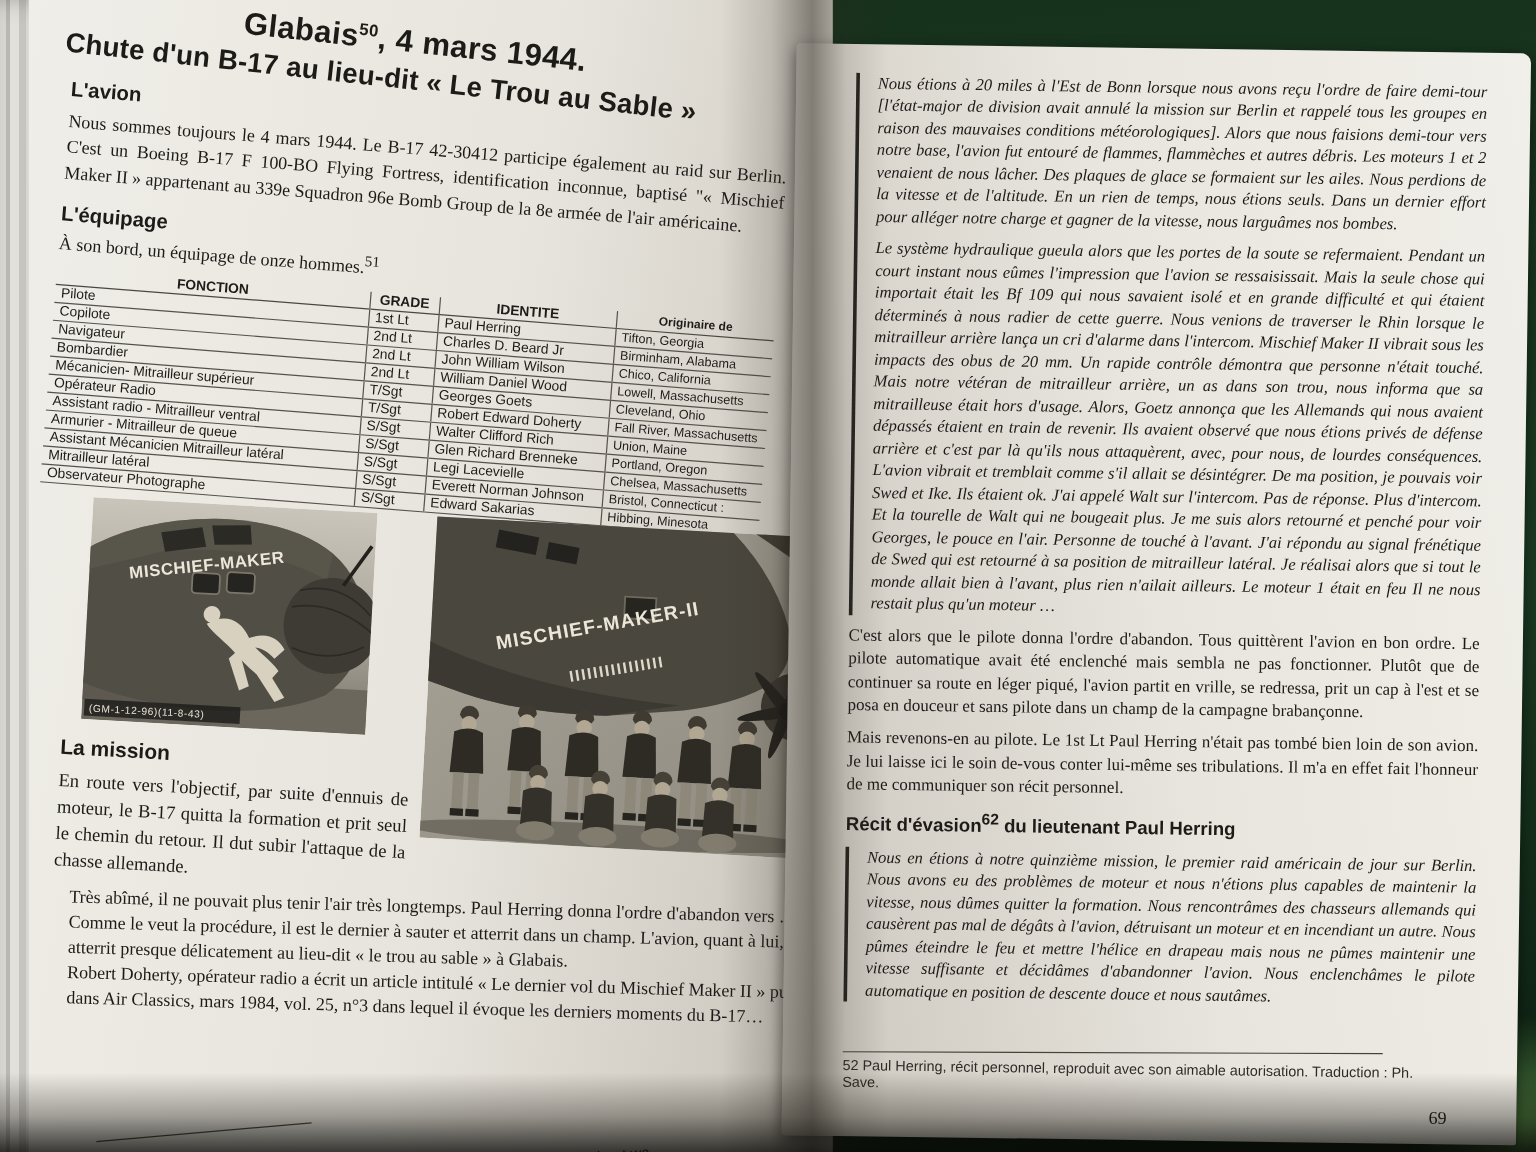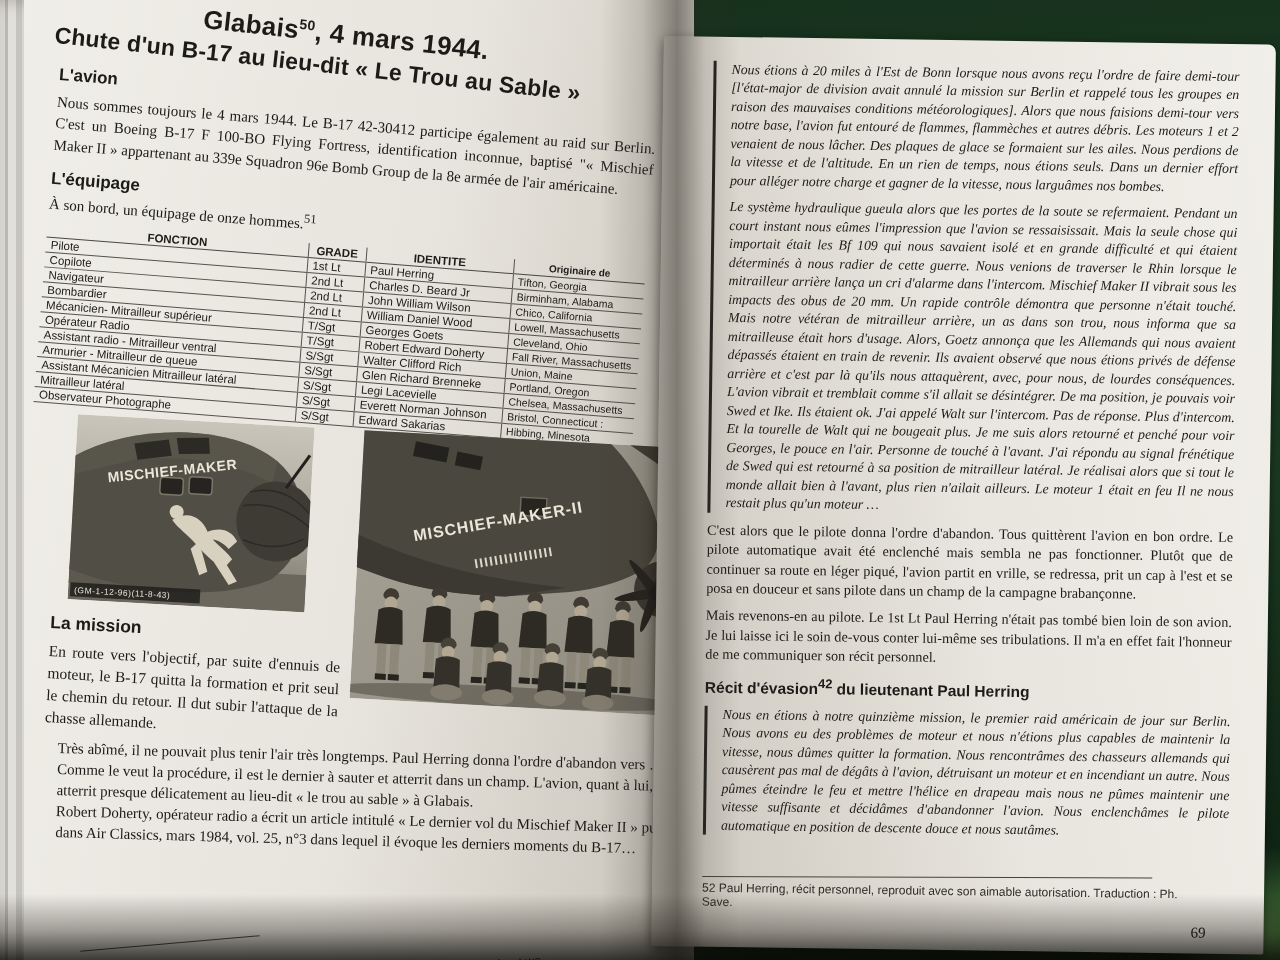--- a/index.html
+++ b/index.html
@@ -311,21 +311,21 @@
           <p>Le système hydraulique gueula alors que les portes de la soute se refermaient. Pendant un court instant nous eûmes l'impression que l'avion se ressaisissait. Mais la seule chose qui importait était les Bf 109 qui nous savaient isolé et en grande difficulté et qui étaient déterminés à nous radier de cette guerre. Nous venions de traverser le Rhin lorsque le mitrailleur arrière lança un cri d'alarme dans l'intercom. Mischief Maker II vibrait sous les impacts des obus de 20 mm. Un rapide contrôle démontra que personne n'était touché. Mais notre vétéran de mitrailleur arrière, un as dans son trou, nous informa que sa mitrailleuse était hors d'usage. Alors, Goetz annonça que les Allemands qui nous avaient dépassés étaient en train de revenir. Ils avaient observé que nous étions privés de défense arrière et c'est par là qu'ils nous attaquèrent, avec, pour nous, de lourdes conséquences. L'avion vibrait et tremblait comme s'il allait se désintégrer. De ma position, je pouvais voir Swed et Ike. Ils étaient ok. J'ai appelé Walt sur l'intercom. Pas de réponse. Plus d'intercom. Et la tourelle de Walt qui ne bougeait plus. Je me suis alors retourné et penché pour voir Georges, le pouce en l'air. Personne de touché à l'avant. J'ai répondu au signal frénétique de Swed qui est retourné à sa position de mitrailleur latéral. Je réalisai alors que si tout le monde allait bien à l'avant, plus rien n'ailait ailleurs. Le moteur 1 était en feu Il ne nous restait plus qu'un moteur …</p>
         </blockquote>
 
       <div>
 
           <p class="rp-p">C'est alors que le pilote donna l'ordre d'abandon. Tous quittèrent l'avion en bon ordre. Le pilote automatique avait été enclenché mais sembla ne pas fonctionner. Plutôt que de continuer sa route en léger piqué, l'avion partit en vrille, se redressa, prit un cap à l'est et se posa en douceur et sans pilote dans un champ de la campagne brabançonne.</p>
 
           <p class="rp-p">Mais revenons-en au pilote. Le 1st Lt Paul Herring n'était pas tombé bien loin de son avion. Je lui laisse ici le soin de-vous conter lui-même ses tribulations. Il m'a en effet fait l'honneur de me communiquer son récit personnel.</p>
         </div>
 
-      <div class="rp-h"><span>Récit d'évasion</span><sup>42</sup><span> du lieutenant Paul Herring</span></div>
+      <div class="rp-h"><span>Récit d'évasion</span><sup>62</sup><span> du lieutenant Paul Herring</span></div>
 
       <blockquote class="quote" style="margin-block:0;margin-inline:0;">
         <p>Nous en étions à notre quinzième mission, le premier raid américain de jour sur Berlin. Nous avons eu des problèmes de moteur et nous n'étions plus capables de maintenir la vitesse, nous dûmes quitter la formation. Nous rencontrâmes des chasseurs allemands qui causèrent pas mal de dégâts à l'avion, détruisant un moteur et en incendiant un autre. Nous pûmes éteindre le feu et mettre l'hélice en drapeau mais nous ne pûmes maintenir une vitesse suffisante et décidâmes d'abandonner l'avion. Nous enclenchâmes le pilote automatique en position de descente douce et nous sautâmes.</p>
       </blockquote>
     </div>
 
     <div class="rp-footnote">
       <div class="rp-sep"></div>
       <span>52 Paul Herring, récit personnel, reproduit avec son aimable autorisation. Traduction : Ph. Save.</span>
     </div>

